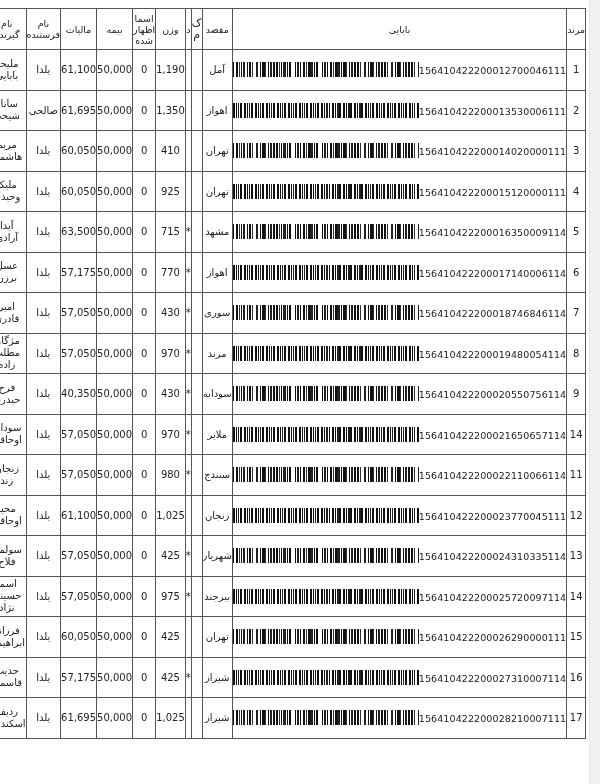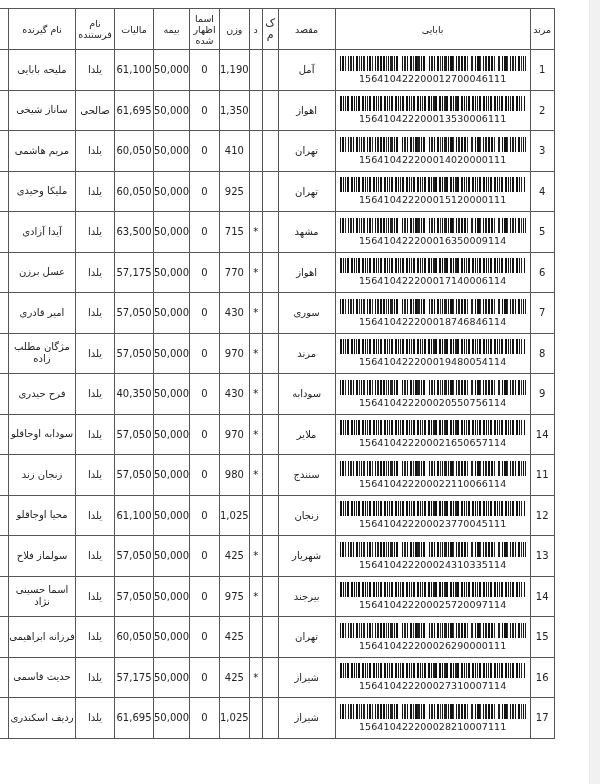--- a/index.html
+++ b/index.html
@@ -57,21 +57,21 @@
     font-size: 10px;
     direction: ltr;
   }
   .name-cell {
     font-size: 9.5px;
     line-height: 12px;
     padding: 0 2px;
   }
   .barcode-wrap {
     display: flex;
-    flex-direction: column;
+    flex-direction: row;
     align-items: center;
     justify-content: center;
     direction: ltr;
   }
   .bars {
     width: 186px;
     height: 15px;
     background: repeating-linear-gradient(90deg,
       #111 0px, #111 1px, #fff 1px, #fff 2.5px,
       #111 2.5px, #111 4.5px, #fff 4.5px, #fff 5.5px,

